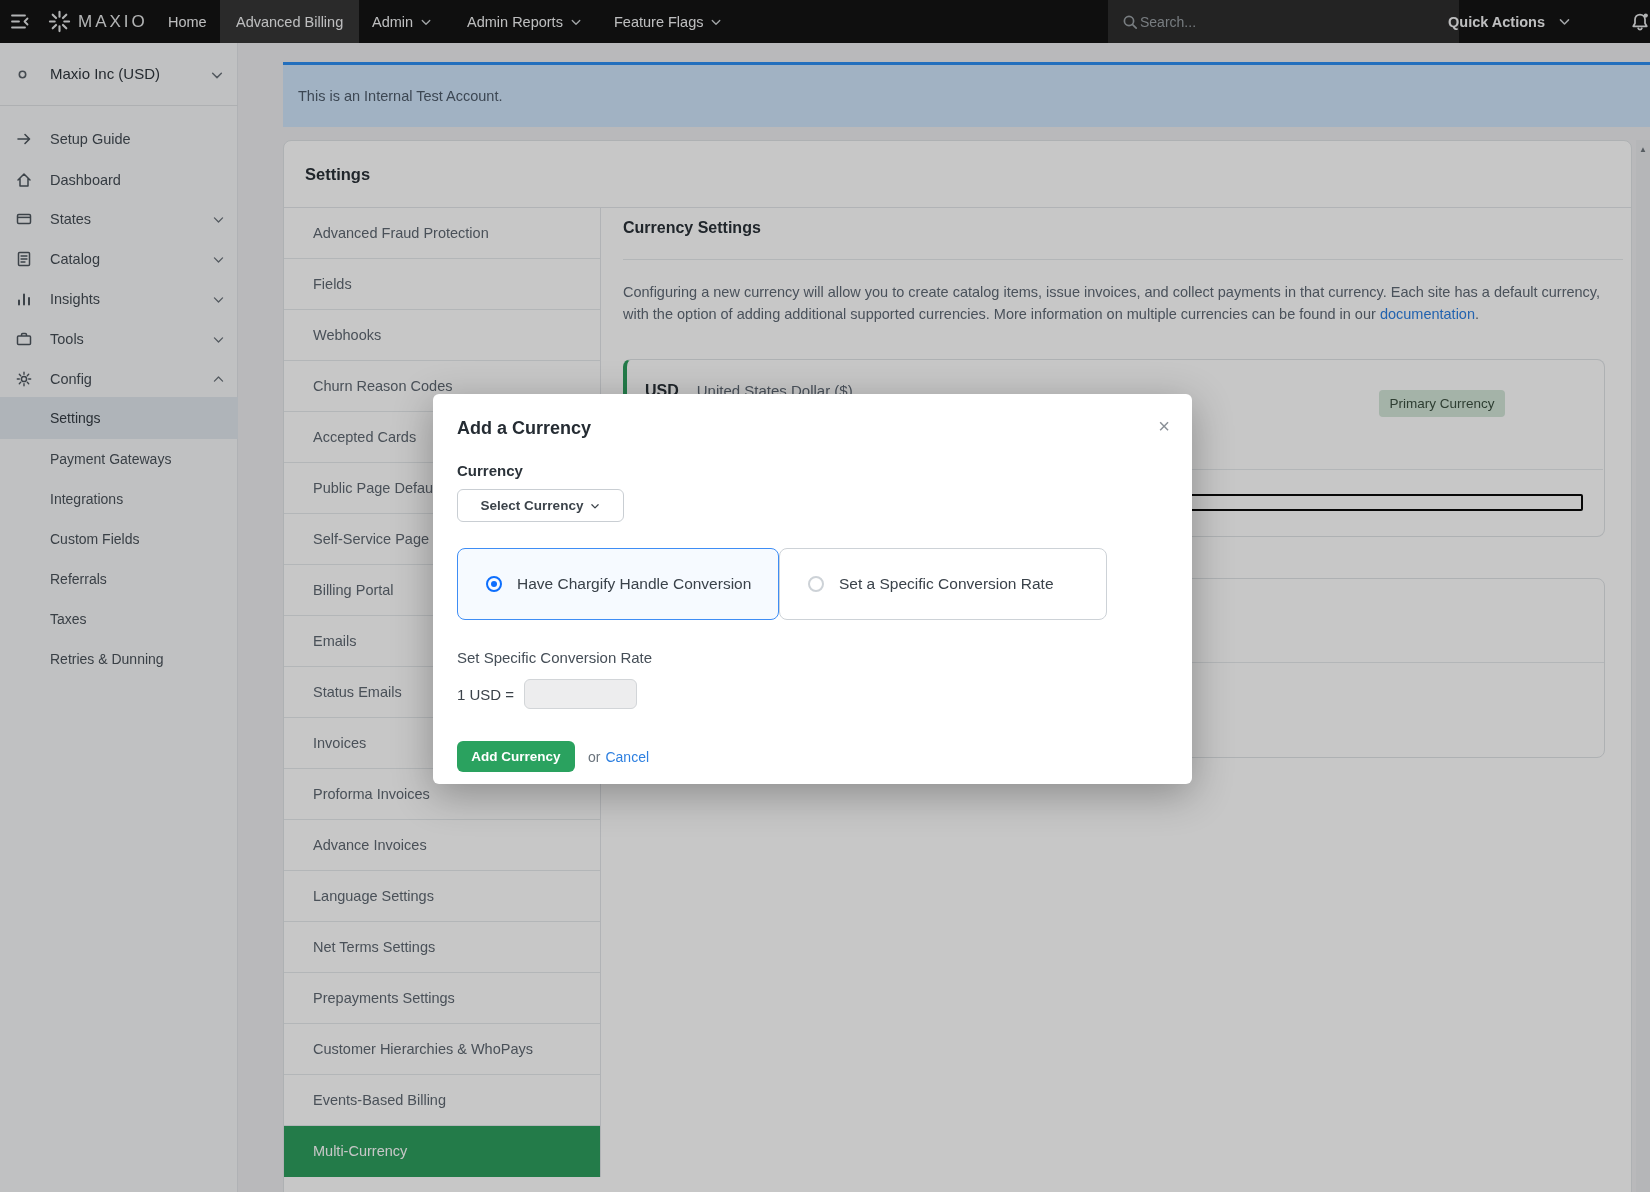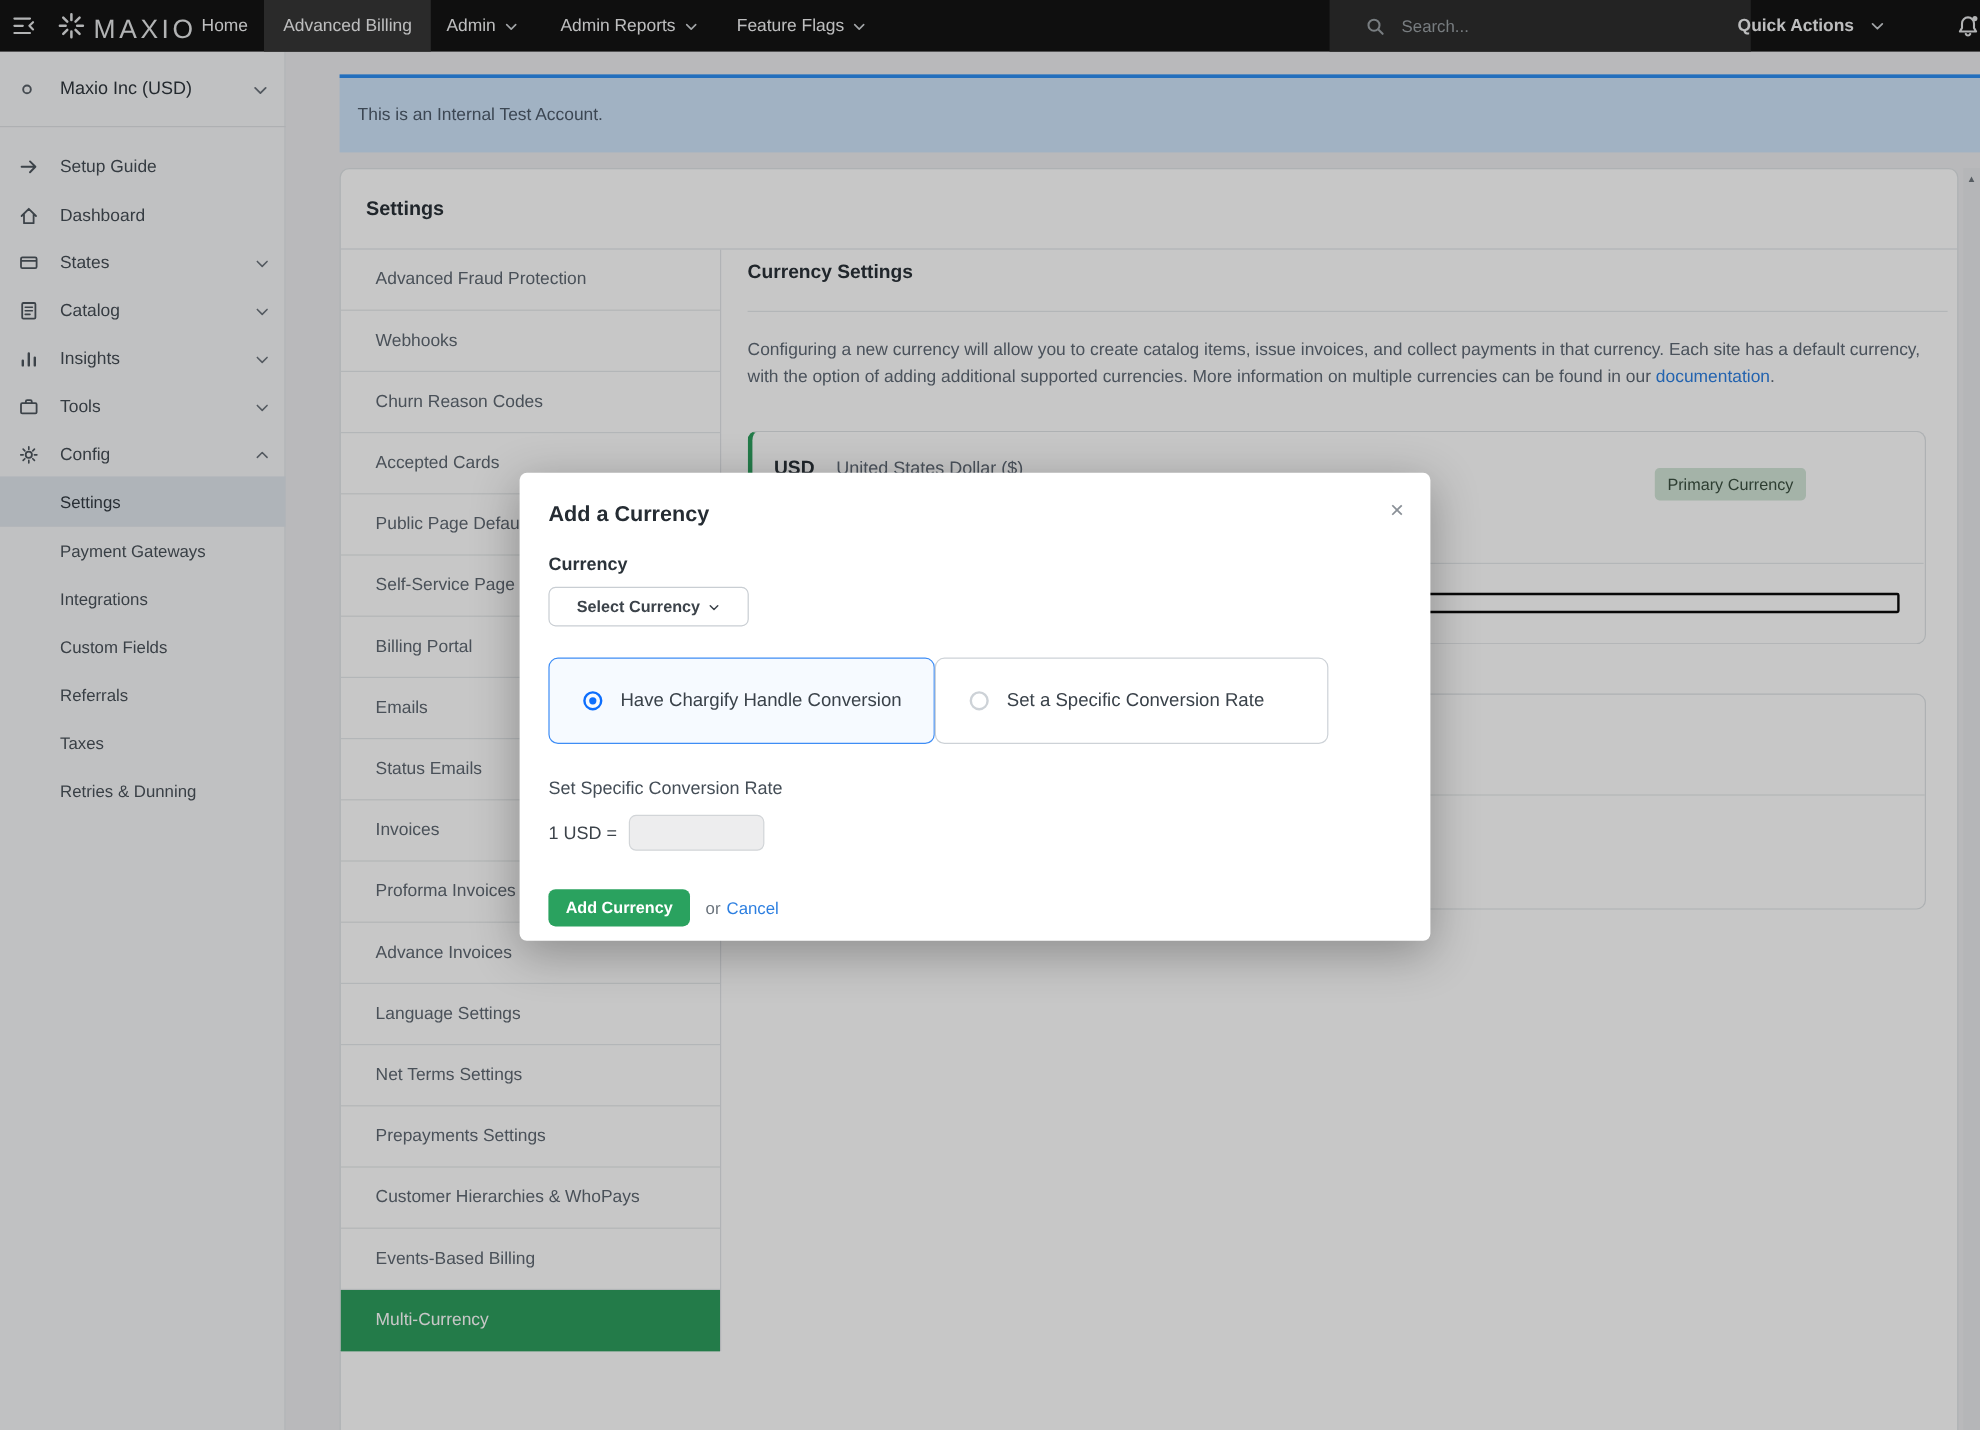--- a/index.html
+++ b/index.html
@@ -5,22 +5,22 @@
   html,body{margin:0;padding:0;}
   body{width:1650px;height:1192px;position:relative;overflow:hidden;
        font-family:"Liberation Sans",sans-serif;background:#edeef0;}
   .r{position:absolute;}
   svg{display:block;}
 
   
   .navbar{left:0;top:0;width:1650px;height:43px;background:#141414;z-index:1;}
   .nav-item{height:43px;display:flex;align-items:center;color:#f2f3f4;font-size:14.5px;gap:7px;}
   .nav-active{background:#373737;padding:0 16px;}
-  .logo-text{color:#e4e6e7;font-size:22px;letter-spacing:3px;font-weight:400;}
-  .search-box{left:1108px;top:0;width:351px;height:43px;background:#2d2d2d;display:flex;align-items:center;padding:0 30px;box-sizing:border-box;gap:12px;}
+  .logo-text{color:#e4e6e7;font-size:17px;letter-spacing:3px;font-weight:400;}
+  .search-box{left:1108px;top:0;width:351px;height:43px;background:#2d2d2d;display:flex;align-items:center;padding:0 14px;box-sizing:border-box;}
   .search-box input{background:transparent;border:none;outline:none;color:#c9cdd1;font-size:14px;font-family:"Liberation Sans",sans-serif;width:220px;}
   .search-box input::placeholder{color:#9aa0a5;}
 
   
   .sidebar{left:0;top:43px;width:238px;height:1149px;background:#f7f8f9;border-right:1px solid #e2e5e8;box-sizing:border-box;}
   .site-row{left:0;top:43px;width:238px;height:63px;border-bottom:1px solid #dfe2e5;display:flex;align-items:center;box-sizing:border-box;}
   .side-item{width:238px;height:40px;display:flex;align-items:center;color:#454d55;font-size:14.5px;}
   .side-item .lbl{position:absolute;left:50px;text-align:right;}
   .side-item .ic{position:absolute;left:16px;color:#4e565e;}
   .side-item .chev{position:absolute;left:212px;color:#6b737b;}
@@ -282,20 +282,21 @@
     <span>This is an Internal Test Account.</span>
   </div>
 
 <div class="r card">
   <div class="r card-head">
       <span>Settings</span>
     </div>
 
   <div class="r menu">
     <div class="mrow">Advanced Fraud Protection</div>
+    <div class="mrow">Fields</div>
     <div class="mrow">Webhooks</div>
     <div class="mrow">Churn Reason Codes</div>
     <div class="mrow">Accepted Cards</div>
     <div class="mrow">Public Page Default Settings</div>
     <div class="mrow">Self-Service Page URLs</div>
     <div class="mrow">Billing Portal</div>
     <div class="mrow">Emails</div>
     <div class="mrow">Status Emails</div>
     <div class="mrow">Invoices</div>
     <div class="mrow">Proforma Invoices</div>

